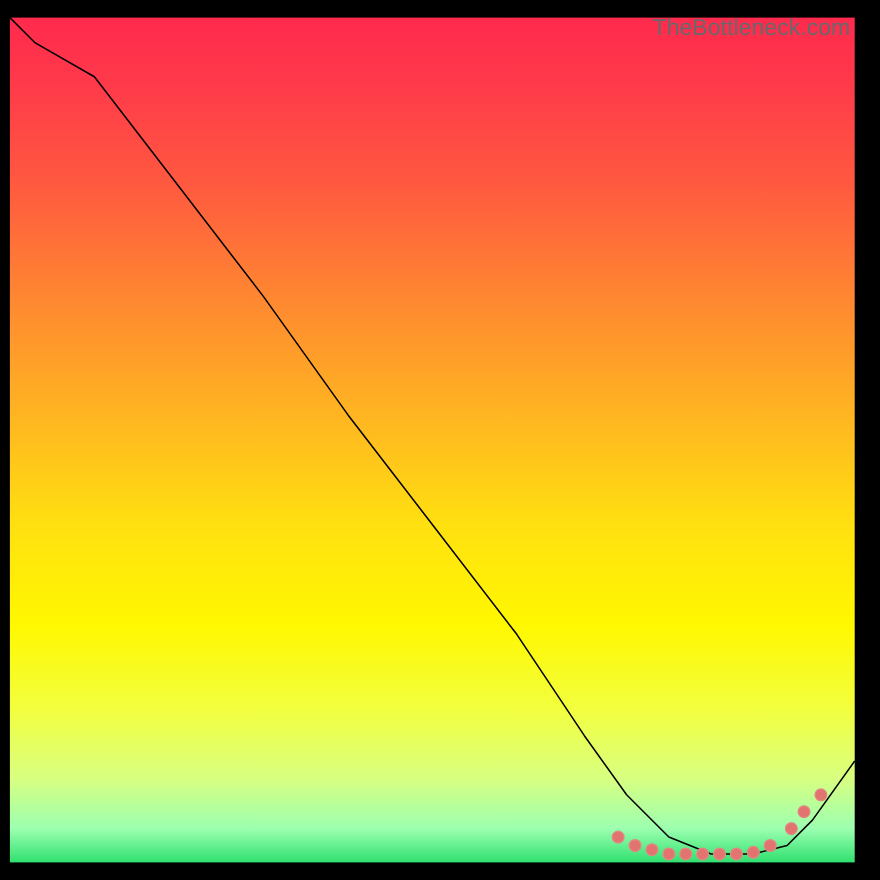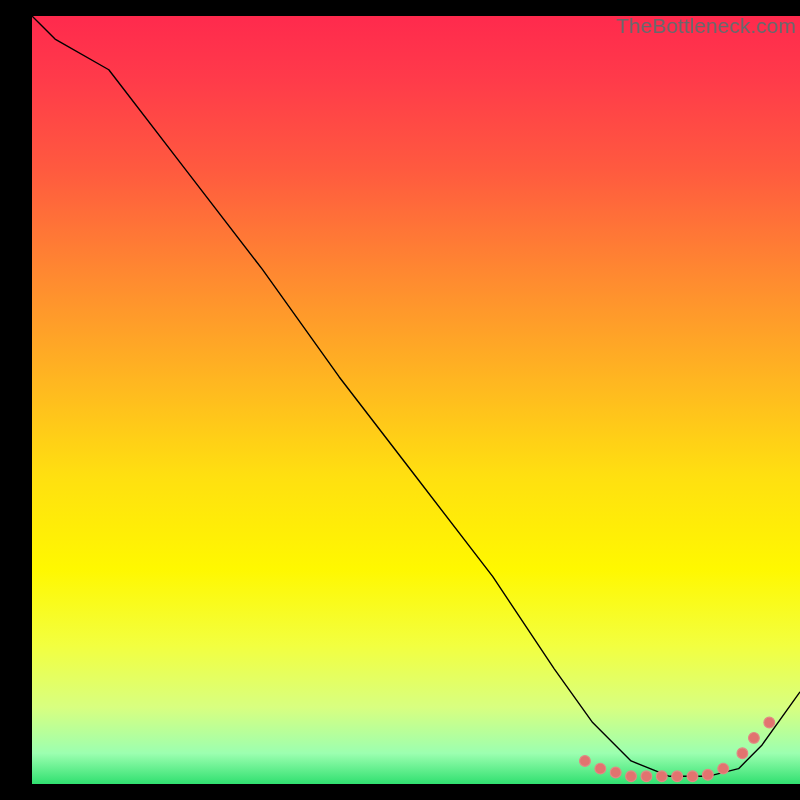--- a/index.html
+++ b/index.html
@@ -5,21 +5,21 @@
   * { margin: 0; padding: 0; box-sizing: border-box; }
   html, body { width: 800px; height: 800px; background: #000; overflow: hidden; }
   .frame {
     position: relative;
     width: 800px;
     height: 800px;
     background: #000;
   }
   .plot-area {
     position: absolute;
-    left: 32px;
+    left: 9px;
     top: 16px;
     width: 768px;
     height: 768px;
     background: linear-gradient(to bottom,
       #ff2a4d 0%,
       #ff3a4a 8%,
       #ff5a3f 20%,
       #ff8a30 34%,
       #ffb820 48%,
       #ffe010 60%,

